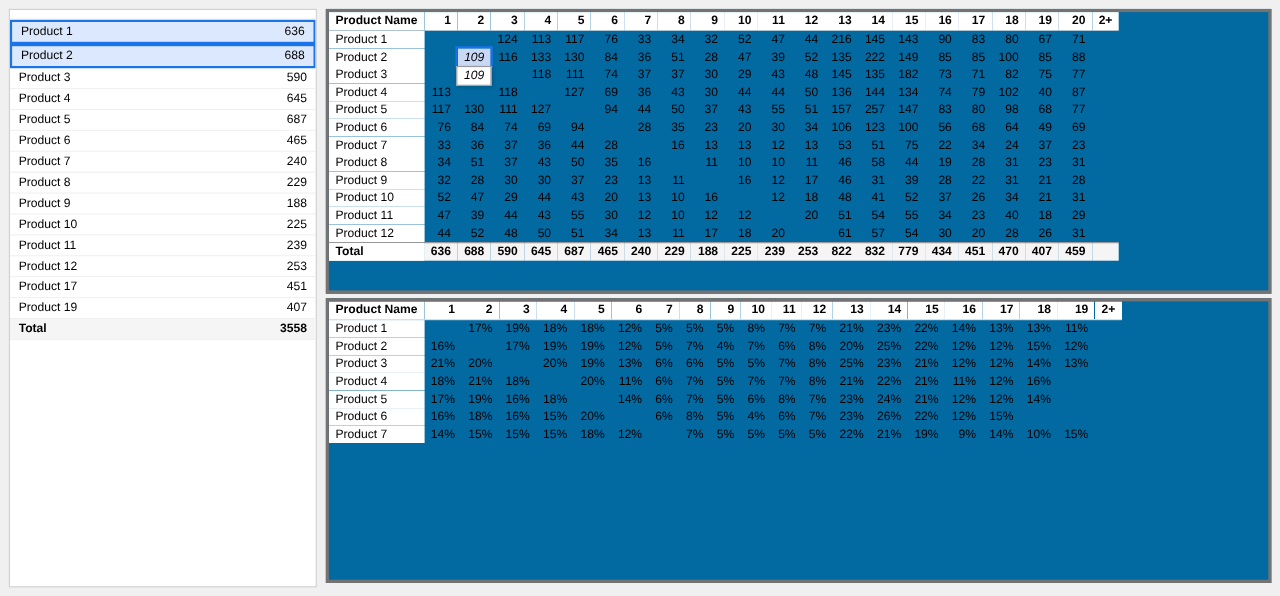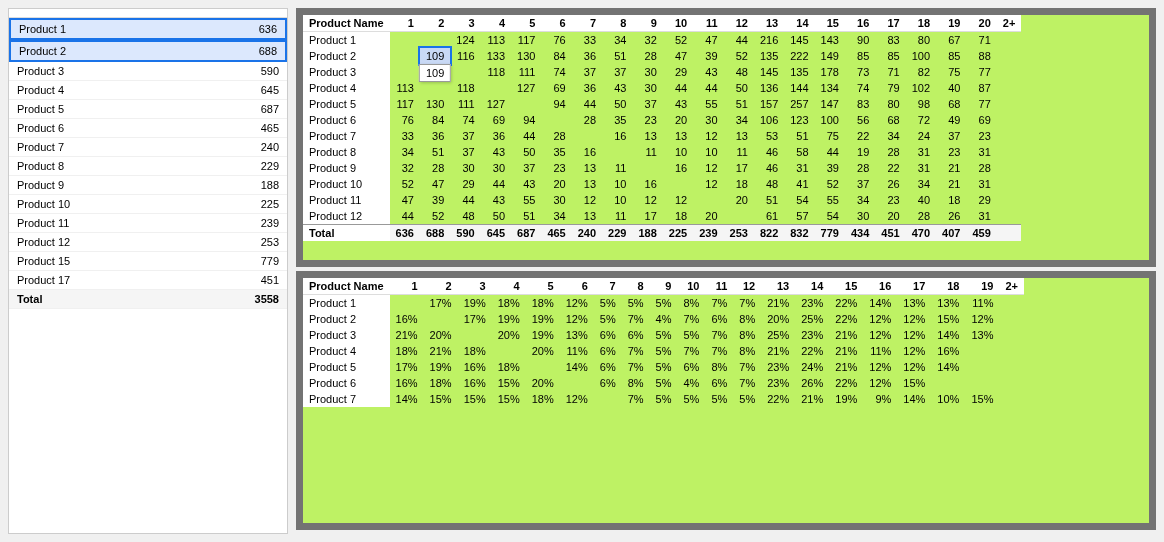--- a/index.html
+++ b/index.html
@@ -43,22 +43,22 @@
     
     #right-panel {
       flex: 1;
       display: flex;
       flex-direction: column;
       overflow: hidden;
       margin: 8px 8px 8px 0;
     }
 
     .table-section {
-      background: #bef264;
-      border: 7px solid #737373;
+      background: #0369a1;
+      border: 3px solid #737373;
       overflow: auto;
       flex: 1;
       margin-bottom: 4px;
     }
 
     table {
       border-collapse: collapse;
       white-space: nowrap;
     }
     table th, table td {
@@ -156,26 +156,26 @@
       </div>
       <div class="left-row">
         <span>Product 11</span>
         <span>239</span>
       </div>
       <div class="left-row">
         <span>Product 12</span>
         <span>253</span>
       </div>
       <div class="left-row">
-        <span>Product 15</span>
-        <span>779</span>
-      </div>
-      <div class="left-row">
         <span>Product 17</span>
         <span>451</span>
+      </div>
+      <div class="left-row">
+        <span>Product 19</span>
+        <span>407</span>
       </div>
       <div class="left-row total-row">
         <span>Total</span>
         <span>3558</span>
       </div>
     </div>
 </div>
 
 <div id="right-panel">
   <div class="table-section" id="top-table-container">
@@ -227,21 +227,21 @@
             <td>90</td>
             <td>83</td>
             <td>80</td>
             <td>67</td>
             <td>71</td>
             <td></td>
           </tr>
           <tr>
             <td>Product 2</td>
             <td></td>
-            <td class="cell-selected" style="position: relative;">109<div class="tooltip-box">109</div></td>
+            <td class="cell-selected" style="position: relative; font-style: italic;">109<div class="tooltip-box">109</div></td>
             <td>116</td>
             <td>133</td>
             <td>130</td>
             <td>84</td>
             <td>36</td>
             <td>51</td>
             <td>28</td>
             <td>47</td>
             <td>39</td>
             <td>52</td>
@@ -264,21 +264,21 @@
             <td>111</td>
             <td>74</td>
             <td>37</td>
             <td>37</td>
             <td>30</td>
             <td>29</td>
             <td>43</td>
             <td>48</td>
             <td>145</td>
             <td>135</td>
-            <td>178</td>
+            <td>182</td>
             <td>73</td>
             <td>71</td>
             <td>82</td>
             <td>75</td>
             <td>77</td>
             <td></td>
           </tr>
           <tr>
             <td>Product 4</td>
             <td>113</td>
@@ -339,21 +339,21 @@
             <td>35</td>
             <td>23</td>
             <td>20</td>
             <td>30</td>
             <td>34</td>
             <td>106</td>
             <td>123</td>
             <td>100</td>
             <td>56</td>
             <td>68</td>
-            <td>72</td>
+            <td>64</td>
             <td>49</td>
             <td>69</td>
             <td></td>
           </tr>
           <tr>
             <td>Product 7</td>
             <td>33</td>
             <td>36</td>
             <td>37</td>
             <td>36</td>

